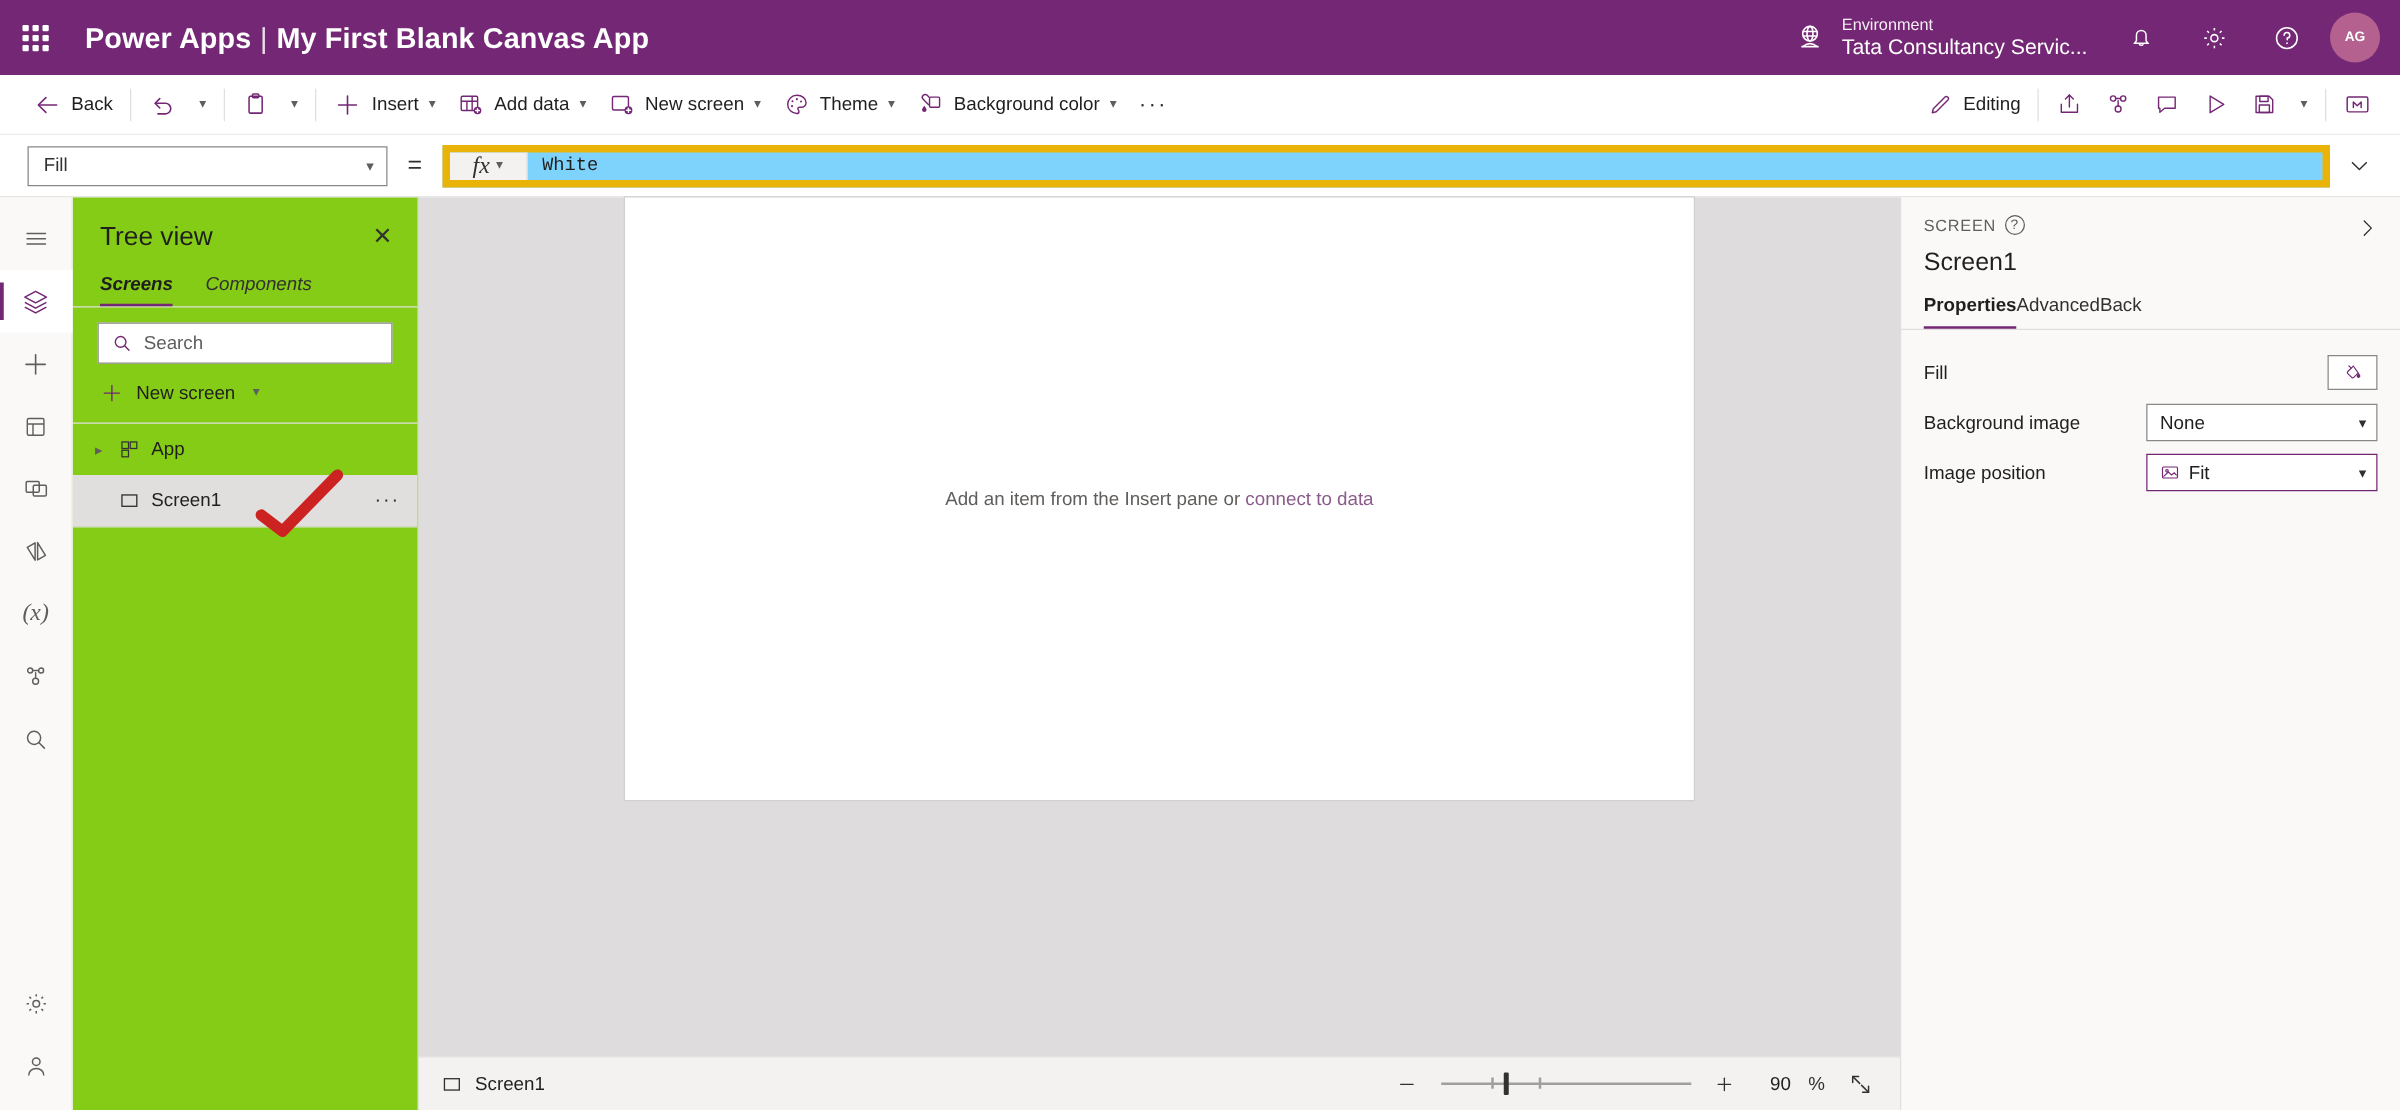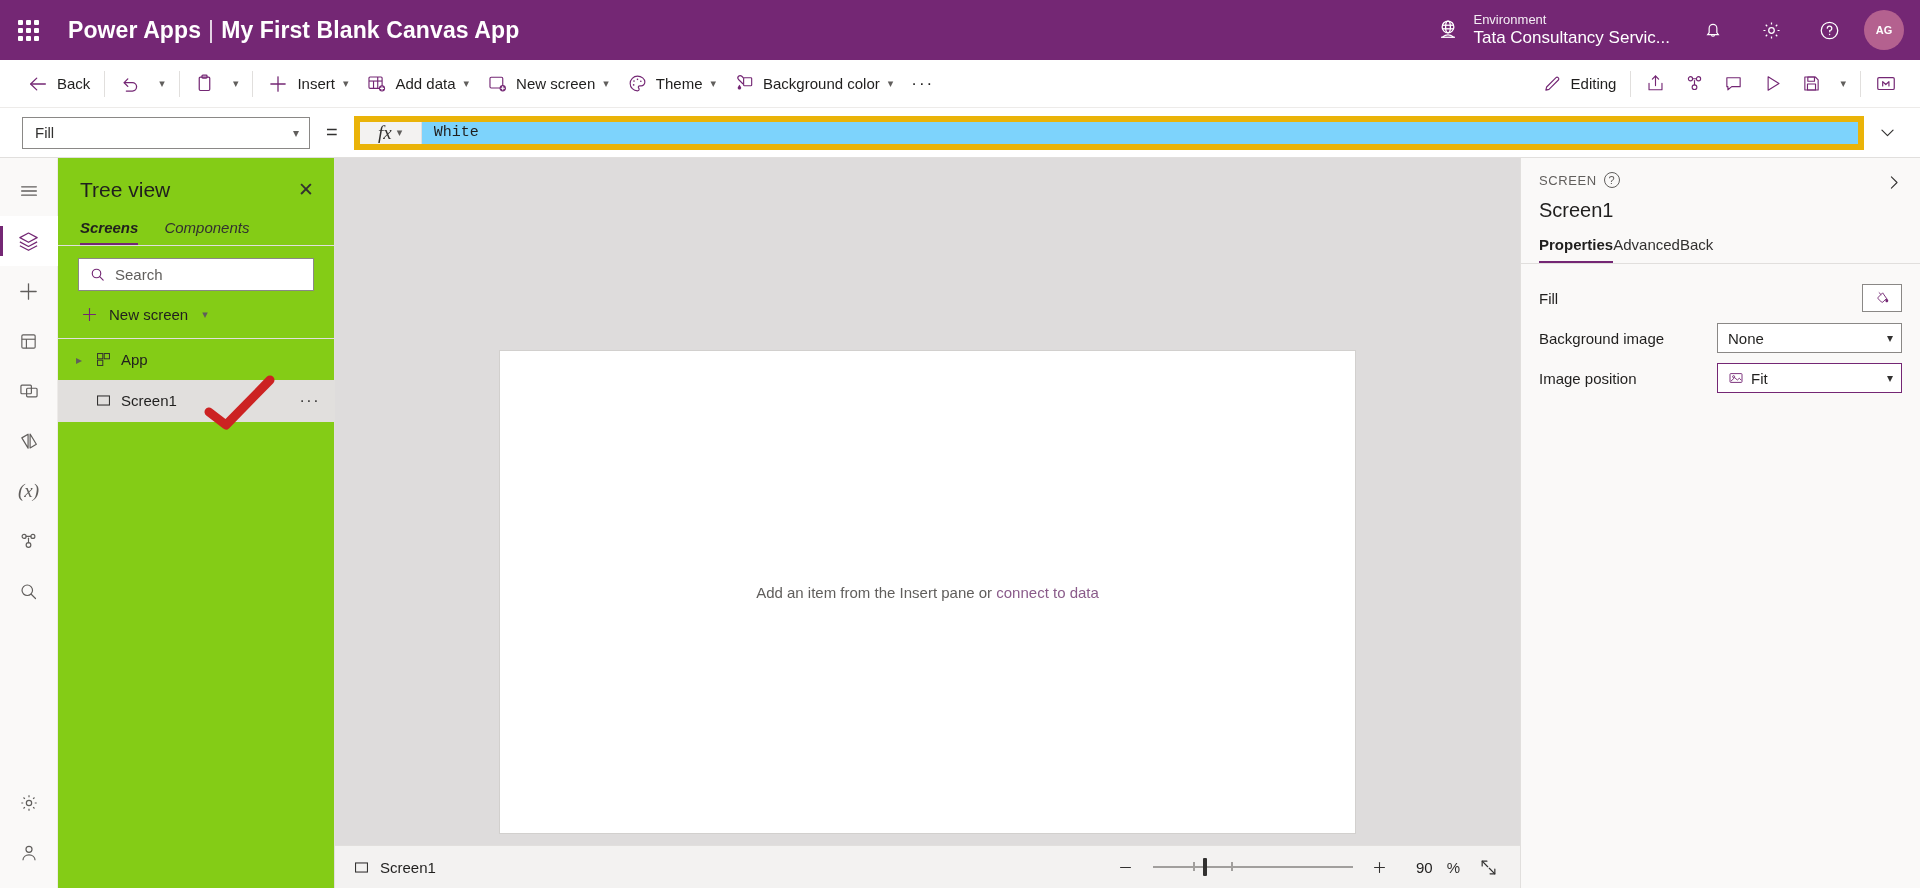--- a/index.html
+++ b/index.html
@@ -226,23 +226,22 @@
 
   
   .canvasarea {
     flex: 1;
     background: #dedcdc;
     position: relative;
     display:flex; flex-direction:column;
     min-width: 0;
   }
   .canvas-scroll {
-    flex:1; display:flex; align-items:flex-end; justify-content:center;
+    flex:1; display:flex; align-items:flex-start; justify-content:center;
     padding-bottom: 12px;
-    margin-top: 48px;
   }
   .screen-canvas {
     width: 855px; height: 482px;
     background: #ffffff;
     position: relative;
     box-shadow: 0 0 0 1px #d2d0ce;
     display:flex; align-items:center; justify-content:center;
   }
   .canvas-hint { font-size: 15px; color:#605e5c; }
   .canvas-hint a { color:#8a5b8a; text-decoration:none; cursor:pointer; }

